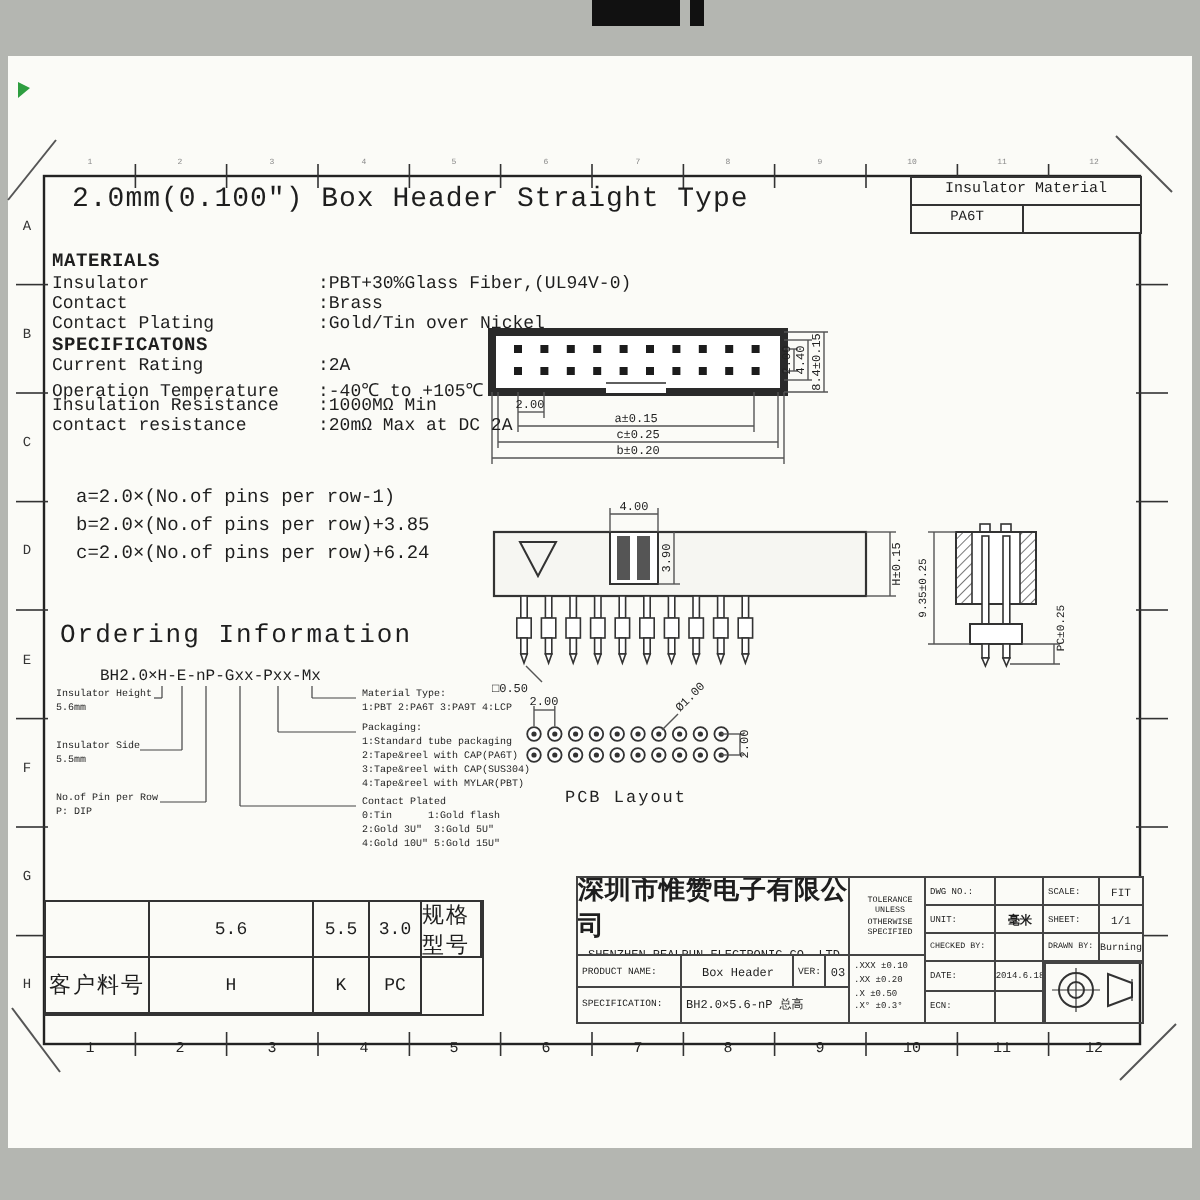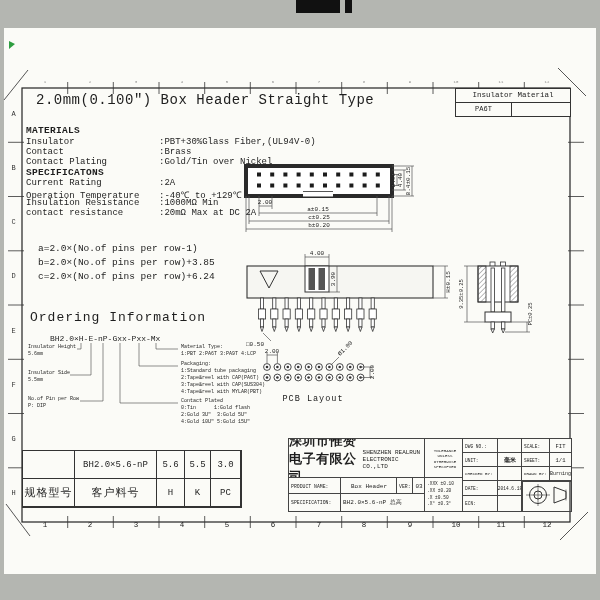--- a/index.html
+++ b/index.html
@@ -299,21 +299,21 @@
     <div class="k"></div>
   </div>
 </div>
 
 <div class="abs secline h9" style="top:125px">MATERIALS</div>
 <div class="abs secline" style="top:137px"><span class="lab">Insulator</span><span>:PBT+30%Glass Fiber,(UL94V-0)</span></div>
 <div class="abs secline" style="top:147px"><span class="lab">Contact</span><span>:Brass</span></div>
 <div class="abs secline" style="top:157px"><span class="lab">Contact Plating</span><span>:Gold/Tin over Nickel</span></div>
 <div class="abs secline h9" style="top:167px">SPECIFICATONS</div>
 <div class="abs secline" style="top:178px"><span class="lab">Current Rating</span><span>:2A</span></div>
-<div class="abs secline" style="top:188px"><span class="lab">Operation Temperature</span><span>:-40℃ to +129℃</span></div>
+<div class="abs secline" style="top:188px"><span class="lab">Operation Temperature</span><span>:-40℃ to +105℃</span></div>
 <div class="abs secline" style="top:198px"><span class="lab">Insulation Resistance</span><span>:1000MΩ Min</span></div>
 <div class="abs secline" style="top:208px"><span class="lab">contact resistance</span><span>:20mΩ Max at DC 2A</span></div>
 
 <div class="abs formula" style="top:243px">a=2.0×(No.of pins per row-1)</div>
 <div class="abs formula" style="top:257px">b=2.0×(No.of pins per row)+3.85</div>
 <div class="abs formula" style="top:271px">c=2.0×(No.of pins per row)+6.24</div>
 
 <div class="abs ordhead">Ordering Information</div>
 <div class="abs ordcode">BH2.0×H-E-nP-Gxx-Pxx-Mx</div>
 <div class="abs tiny" style="left:28px;top:344px">Insulator Height</div>
@@ -329,32 +329,31 @@
 <div class="abs tiny2" style="left:181px;top:375px">2:Tape&amp;reel with CAP(PA6T)</div>
 <div class="abs tiny2" style="left:181px;top:382px">3:Tape&amp;reel with CAP(SUS304)</div>
 <div class="abs tiny2" style="left:181px;top:389px">4:Tape&amp;reel with MYLAR(PBT)</div>
 <div class="abs tiny" style="left:181px;top:398px">Contact Plated</div>
 <div class="abs tiny2" style="left:181px;top:405px;white-space:pre">0:Tin      1:Gold flash</div>
 <div class="abs tiny2" style="left:181px;top:412px;white-space:pre">2:Gold 3U"  3:Gold 5U"</div>
 <div class="abs tiny2" style="left:181px;top:419px;white-space:pre">4:Gold 10U" 5:Gold 15U"</div>
 
 <div class="abs custab">
   <div></div>
-  <div>BH2.0×5.6-nP</div>
   <div>5.6</div>
   <div>5.5</div>
   <div>3.0</div>
   <div class="cjk">规格型号</div>
   <div class="cjk">客户料号</div>
   <div>H</div>
   <div>K</div>
   <div>PC</div>
 </div>
 
-<div class="abs tb" style="left:288px;top:438px;width:136px;height:39px;flex-direction:row">
+<div class="abs tb" style="left:288px;top:438px;width:136px;height:39px;flex-direction:column">
   <div style="font:bold 13px 'Liberation Serif',serif;letter-spacing:.5px">深圳市惟赞电子有限公司</div>
   <div style="font-size:6px;margin-top:2px">SHENZHEN REALRUN ELECTRONIC CO.,LTD</div>
 </div>
 <div class="abs tb lft" style="left:288px;top:477px;width:52px;height:16px;font-size:4.8px">PRODUCT NAME:</div>
 <div class="abs tb" style="left:340px;top:477px;width:56px;height:16px;font-size:6px">Box Header</div>
 <div class="abs tb lft" style="left:396px;top:477px;width:16px;height:16px;font-size:4.8px">VER:</div>
 <div class="abs tb" style="left:412px;top:477px;width:12px;height:16px;font-size:6px">03</div>
 <div class="abs tb lft" style="left:288px;top:493px;width:52px;height:17px;font-size:4.8px">SPECIFICATION:</div>
 <div class="abs tb lft" style="left:340px;top:493px;width:84px;height:17px;font-size:6px">BH2.0×5.6-nP 总高</div>
 <div class="abs tb" style="left:424px;top:438px;width:38px;height:39px;font-size:4.2px;text-align:center;padding:1px;line-height:5.5px">TOLERANCE UNLESS OTHERWISE SPECIFIED</div>

